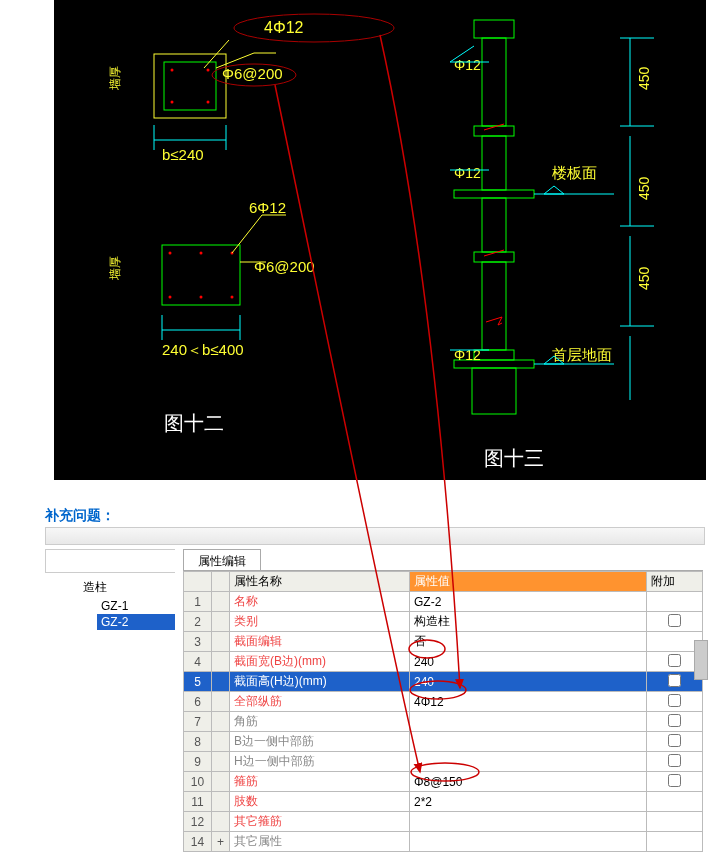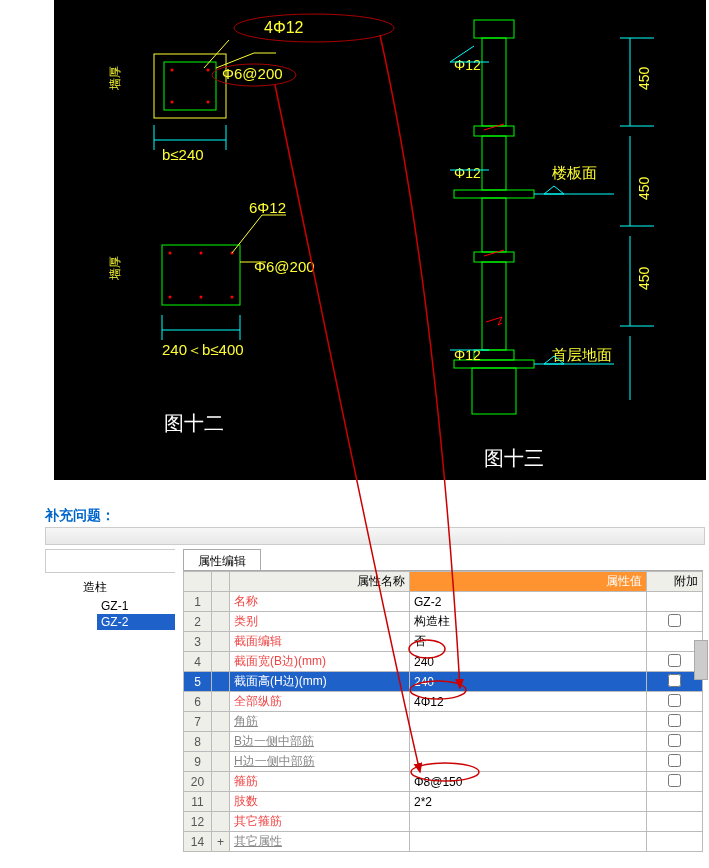--- a/index.html
+++ b/index.html
@@ -15,26 +15,26 @@
   .search-btn { width:24px; display:flex; align-items:center; justify-content:center; border-left:1px solid #ccc; color:#0066cc; cursor:pointer; }
   .tree { padding:4px 0 0 2px;margin-left:32px; }
   .tree-node { padding:2px 4px; cursor:pointer; }
   .tree-child { margin-left:18px; padding:1px 4px; cursor:pointer; }
   .tree-child.sel { background:#1e61c9; color:#fff; }
   .right-pane { position:absolute; left:138px; top:22px; width:520px; }
   .tab-row { height:22px; display:flex; border-bottom:1px solid #aaa; }
   .tab { padding:3px 14px; border:1px solid #aaa; border-bottom:none; background:#fff; margin-right:4px; cursor:pointer; }
   .grid { border-collapse:collapse; width:100%; table-layout:fixed; }
   .grid th, .grid td { border:1px solid #bbb; height:20px; padding:0 4px; text-align:left; font-size:12px; overflow:hidden; white-space:nowrap; }
-  .grid th { background:#efefe9; font-weight:normal; text-align:right; }
+  .grid th { background:#efefe9; font-weight:normal; text-align:left; }
   .grid th.val { background:#ff932f; color:#fff; }
   .grid .rn { width:28px; text-align:center; background:#efefe9; color:#555; }
   .grid td.name { width:170px; }
   .grid td.link { color:#ef4444; cursor:pointer; }
-  .grid td.gray { color:#888;text-decoration:underline; }
+  .grid td.gray { color:#888; }
   .grid tr.sel td { background:#1e61c9; color:#fff; }
   .grid td.chk { text-align:center; }
   .grid td.chk input { margin:0; }
   .grid td.plus { width:18px; text-align:center; background:#efefe9; color:#555; cursor:pointer; }
   .arrow-overlay { position:absolute; left:0; top:0; width:709px; height:868px; pointer-events:none; }
   .scroll-hint { position:absolute; right:1px; top:640px; width:14px; height:40px; background:#ccc; border:1px solid #aaa; }
 </style>
 </head>
 <body>
 
@@ -235,21 +235,21 @@
             <td class="chk"><input type="checkbox" style=""></td>
           </tr>
           <tr>
             <td class="rn">9</td>
             <td class="plus"></td>
             <td class="name  gray">H边一侧中部筋</td>
             <td></td>
             <td class="chk"><input type="checkbox" style=""></td>
           </tr>
           <tr>
-            <td class="rn">20</td>
+            <td class="rn">10</td>
             <td class="plus"></td>
             <td class="name link">箍筋</td>
             <td>Φ8@150</td>
             <td class="chk"><input type="checkbox" style=""></td>
           </tr>
           <tr>
             <td class="rn">11</td>
             <td class="plus"></td>
             <td class="name link">肢数</td>
             <td>2*2</td>

